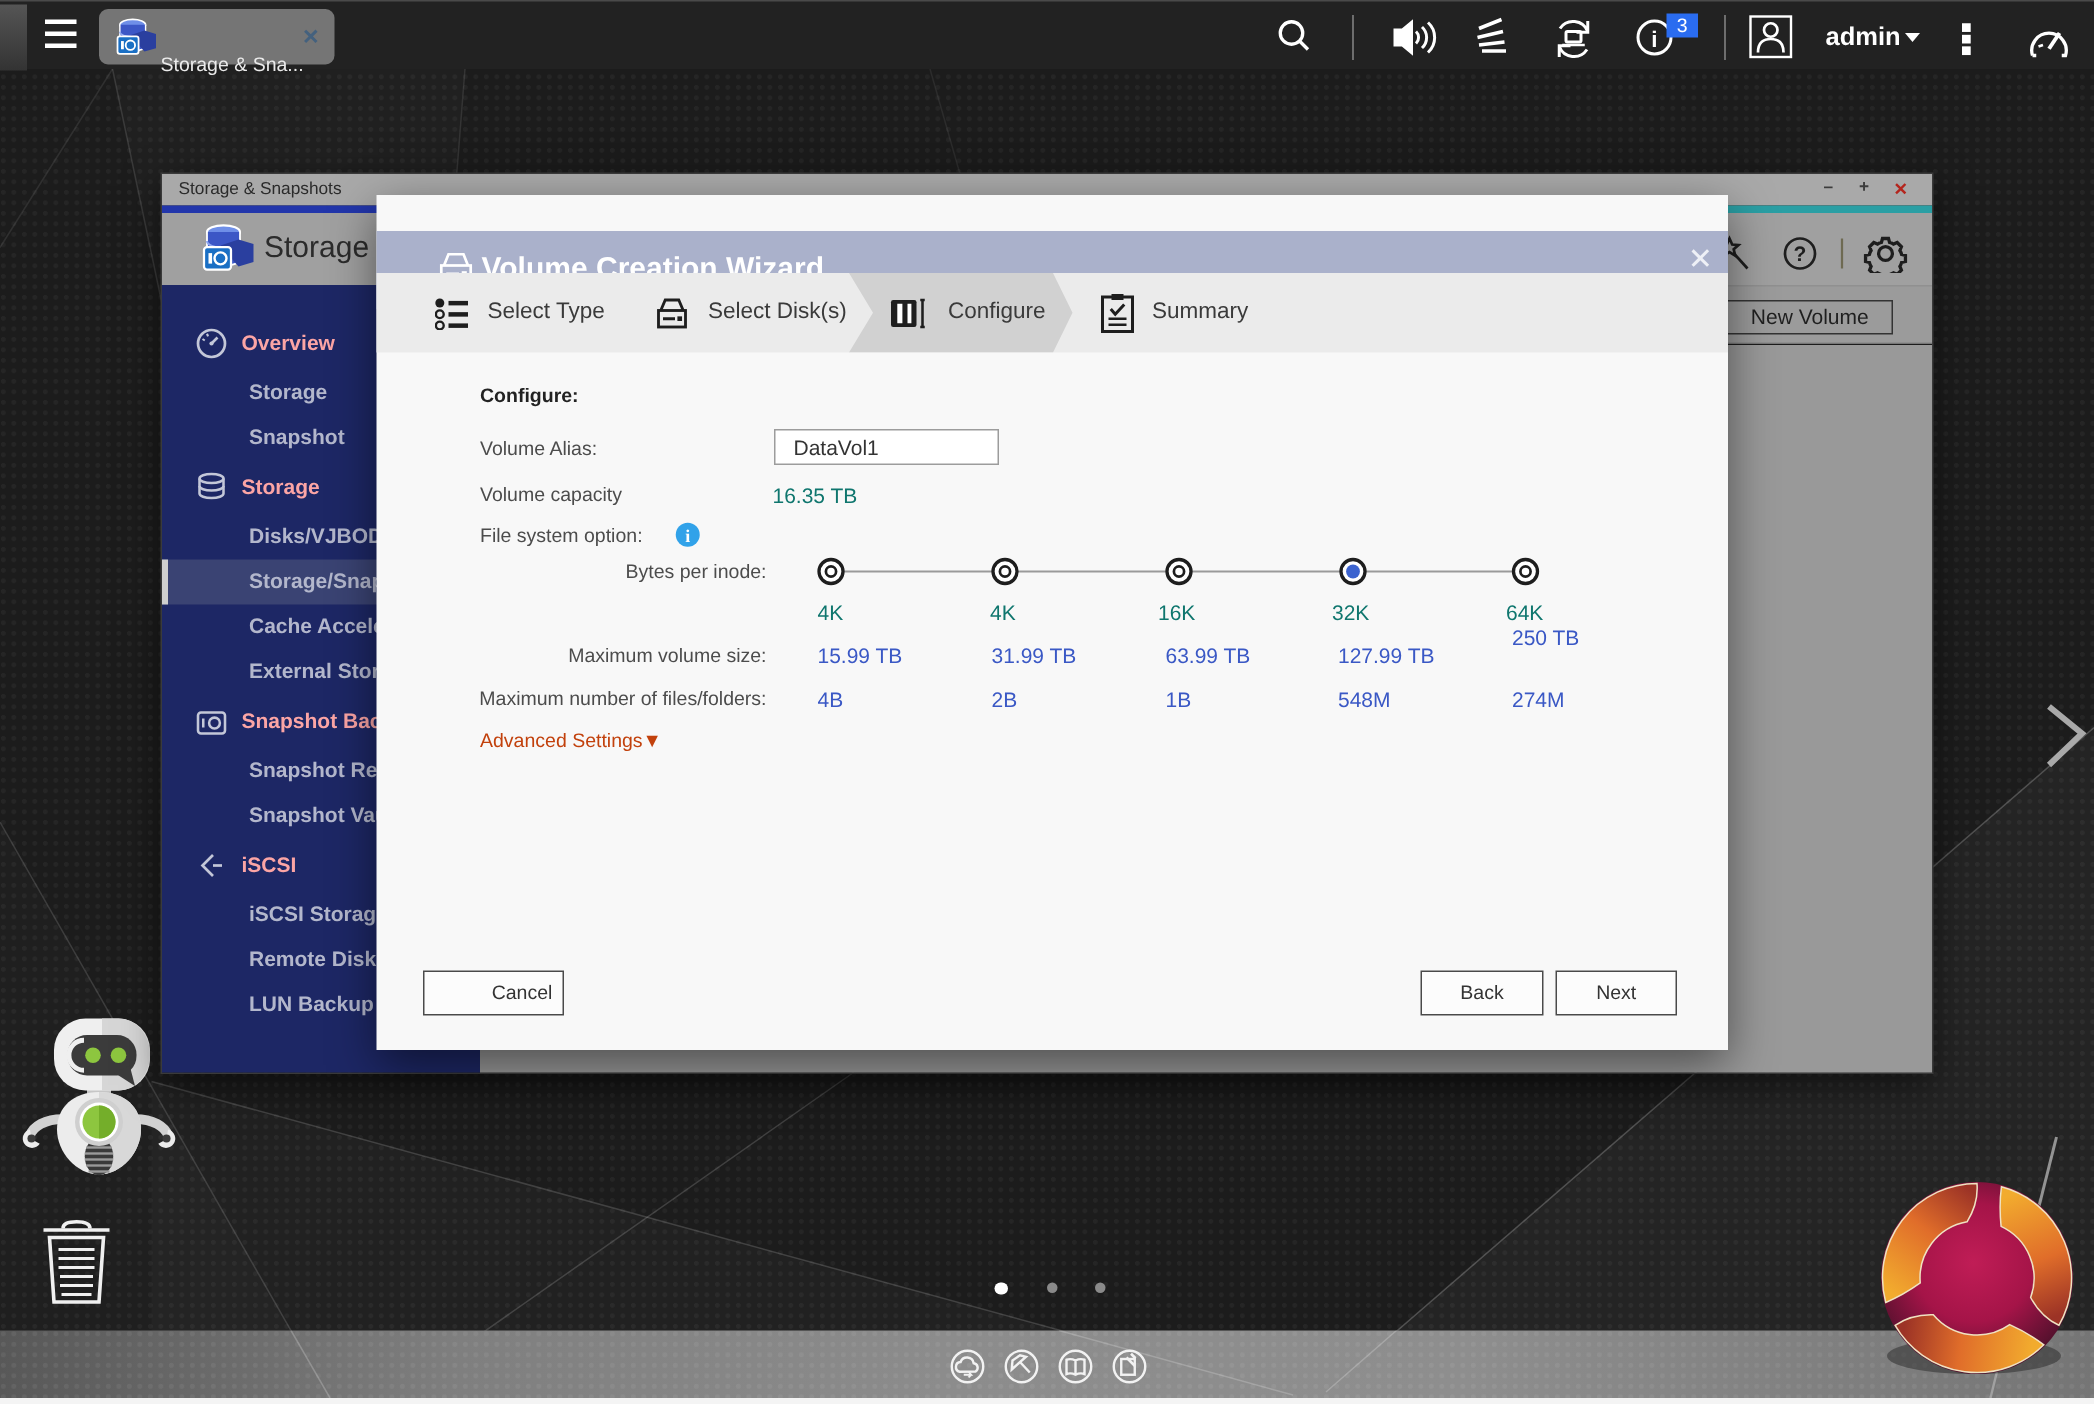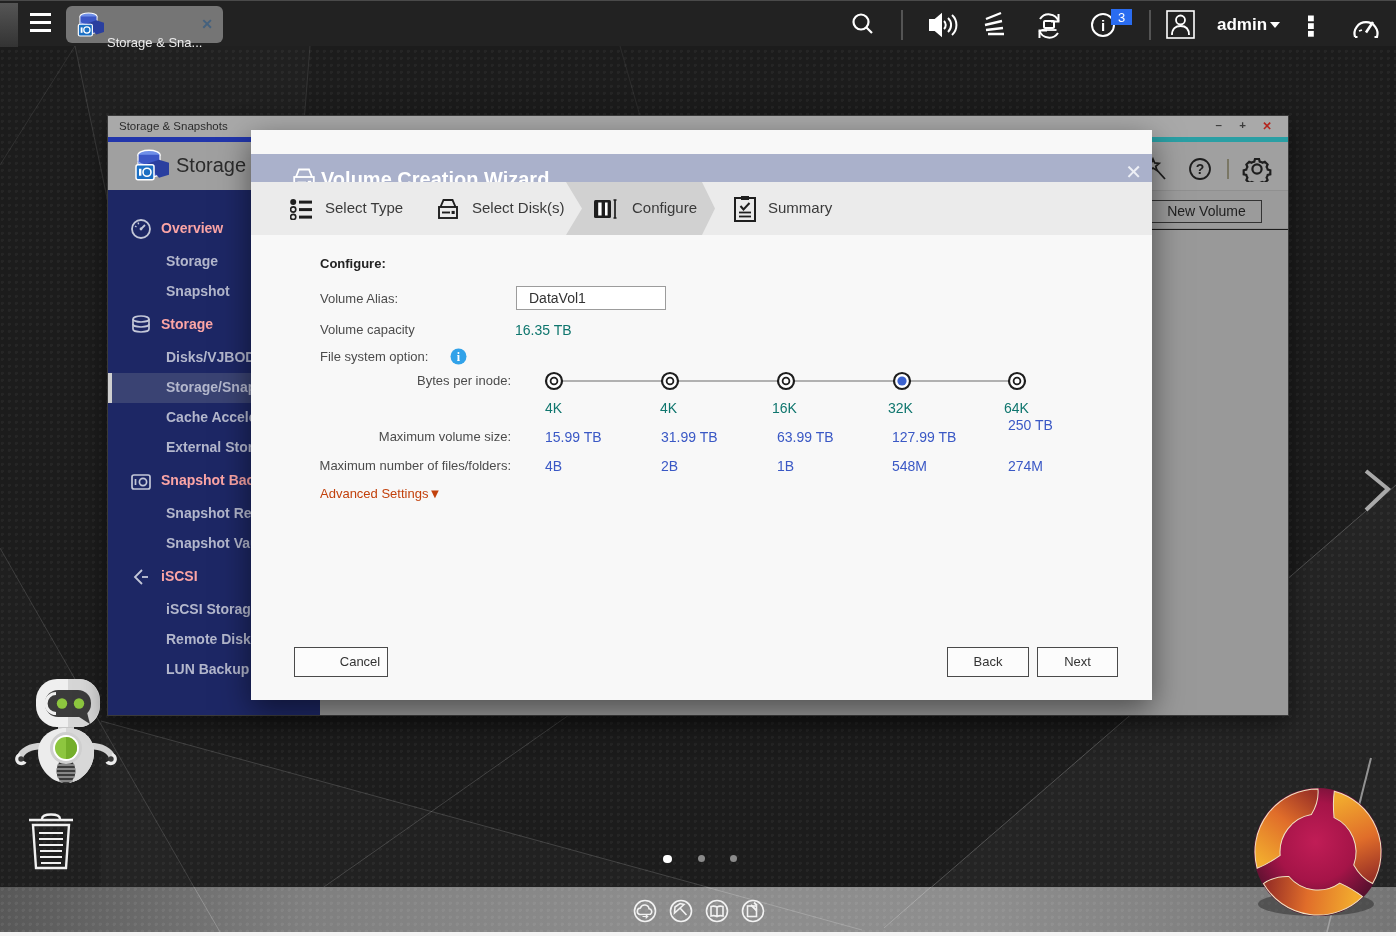--- a/index.html
+++ b/index.html
@@ -372,21 +372,21 @@
     <span class="blue" style="left:526px;top:194px">63.99 TB</span>
     <span class="blue" style="left:641px;top:194px">127.99 TB</span>
     <span class="blue" style="left:757px;top:182px">250 TB</span>
     <span class="lbl" style="left:40px;top:223px;width:220px;text-align:right;">Maximum number of files/folders:</span>
     <span class="blue" style="left:294px;top:223px">4B</span>
     <span class="blue" style="left:410px;top:223px">2B</span>
     <span class="blue" style="left:526px;top:223px">1B</span>
     <span class="blue" style="left:641px;top:223px">548M</span>
     <span class="blue" style="left:757px;top:223px">274M</span>
     <span class="lbl" style="left:69px;top:251px;color:#c2410c">Advanced Settings▼</span>
-    <div class="btn" style="left:43px;width:94px;padding-left:38px;">Cancel</div>
+    <div class="btn" style="left:31px;width:94px;padding-left:38px;">Cancel</div>
     <div class="btn" style="left:696px;width:82px;">Back</div>
     <div class="btn" style="left:786px;width:81px;">Next</div>
   </div>
 </div>
 
 <div id="topbar">
   <div id="leftstub"></div>
   <div id="burger">
       <div></div>
       <div></div>

